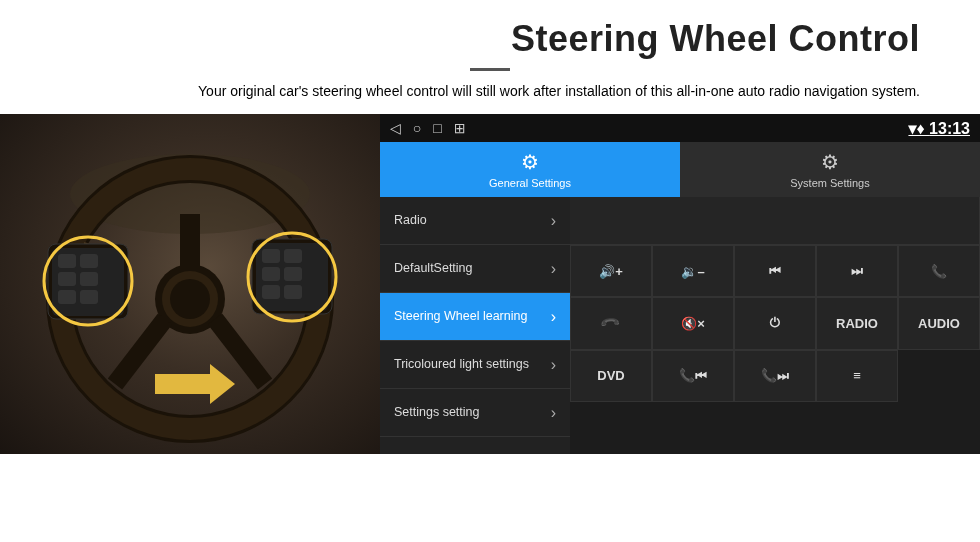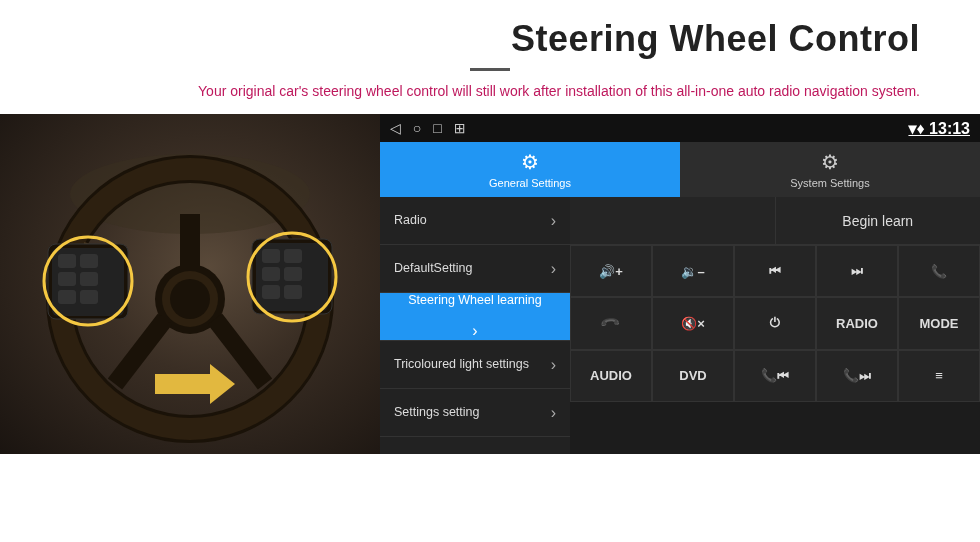--- a/index.html
+++ b/index.html
@@ -26,21 +26,21 @@
 
     .title-divider {
       width: 40px;
       height: 3px;
       background: #555;
       margin: 8px auto 10px;
     }
 
     .subtitle {
       font-size: 14px;
-      color: #be185d;
+      color: #000000;
       line-height: 1.5;
     }
 
     .content-area {
       display: flex;
       width: 980px;
       height: 340px;
     }
 
     
@@ -150,21 +150,20 @@
       height: 48px;
       color: #ddd;
       font-size: 13px;
       border-bottom: 1px solid #333;
       cursor: pointer;
     }
 
     .menu-item.active {
       background: #2196F3;
       color: #fff;
-      flex-direction: column;
     }
 
     .menu-item .chevron {
       color: #aaa;
       font-size: 16px;
     }
 
     .menu-item.active .chevron {
       color: #fff;
     }
@@ -342,21 +341,20 @@
         <div class="menu-item">
           <span class="menu-item-text">Settings setting</span>
           <span class="chevron">›</span>
         </div>
       </div>
 
       <div class="right-controls">
 
         <div class="controls-top-row">
           <div class="controls-empty"></div>
-          <button class="begin-learn-btn">Begin learn</button>
         </div>
 
         <div class="controls-grid">
 
           <button class="ctrl-btn">
             <span>🔊+</span>
           </button>
           <button class="ctrl-btn">
             <span>🔉–</span>
           </button>
@@ -374,23 +372,20 @@
             <span style="transform:rotate(130deg);display:inline-block;">📞</span>
           </button>
           <button class="ctrl-btn">
             <span>🔇×</span>
           </button>
           <button class="ctrl-btn">
             <span>⏻</span>
           </button>
           <button class="ctrl-btn">
             <span>RADIO</span>
-          </button>
-          <button class="ctrl-btn">
-            <span>MODE</span>
           </button>
 
           <button class="ctrl-btn">
             <span>AUDIO</span>
           </button>
           <button class="ctrl-btn">
             <span>DVD</span>
           </button>
           <button class="ctrl-btn">
             <span>📞⏮</span>

